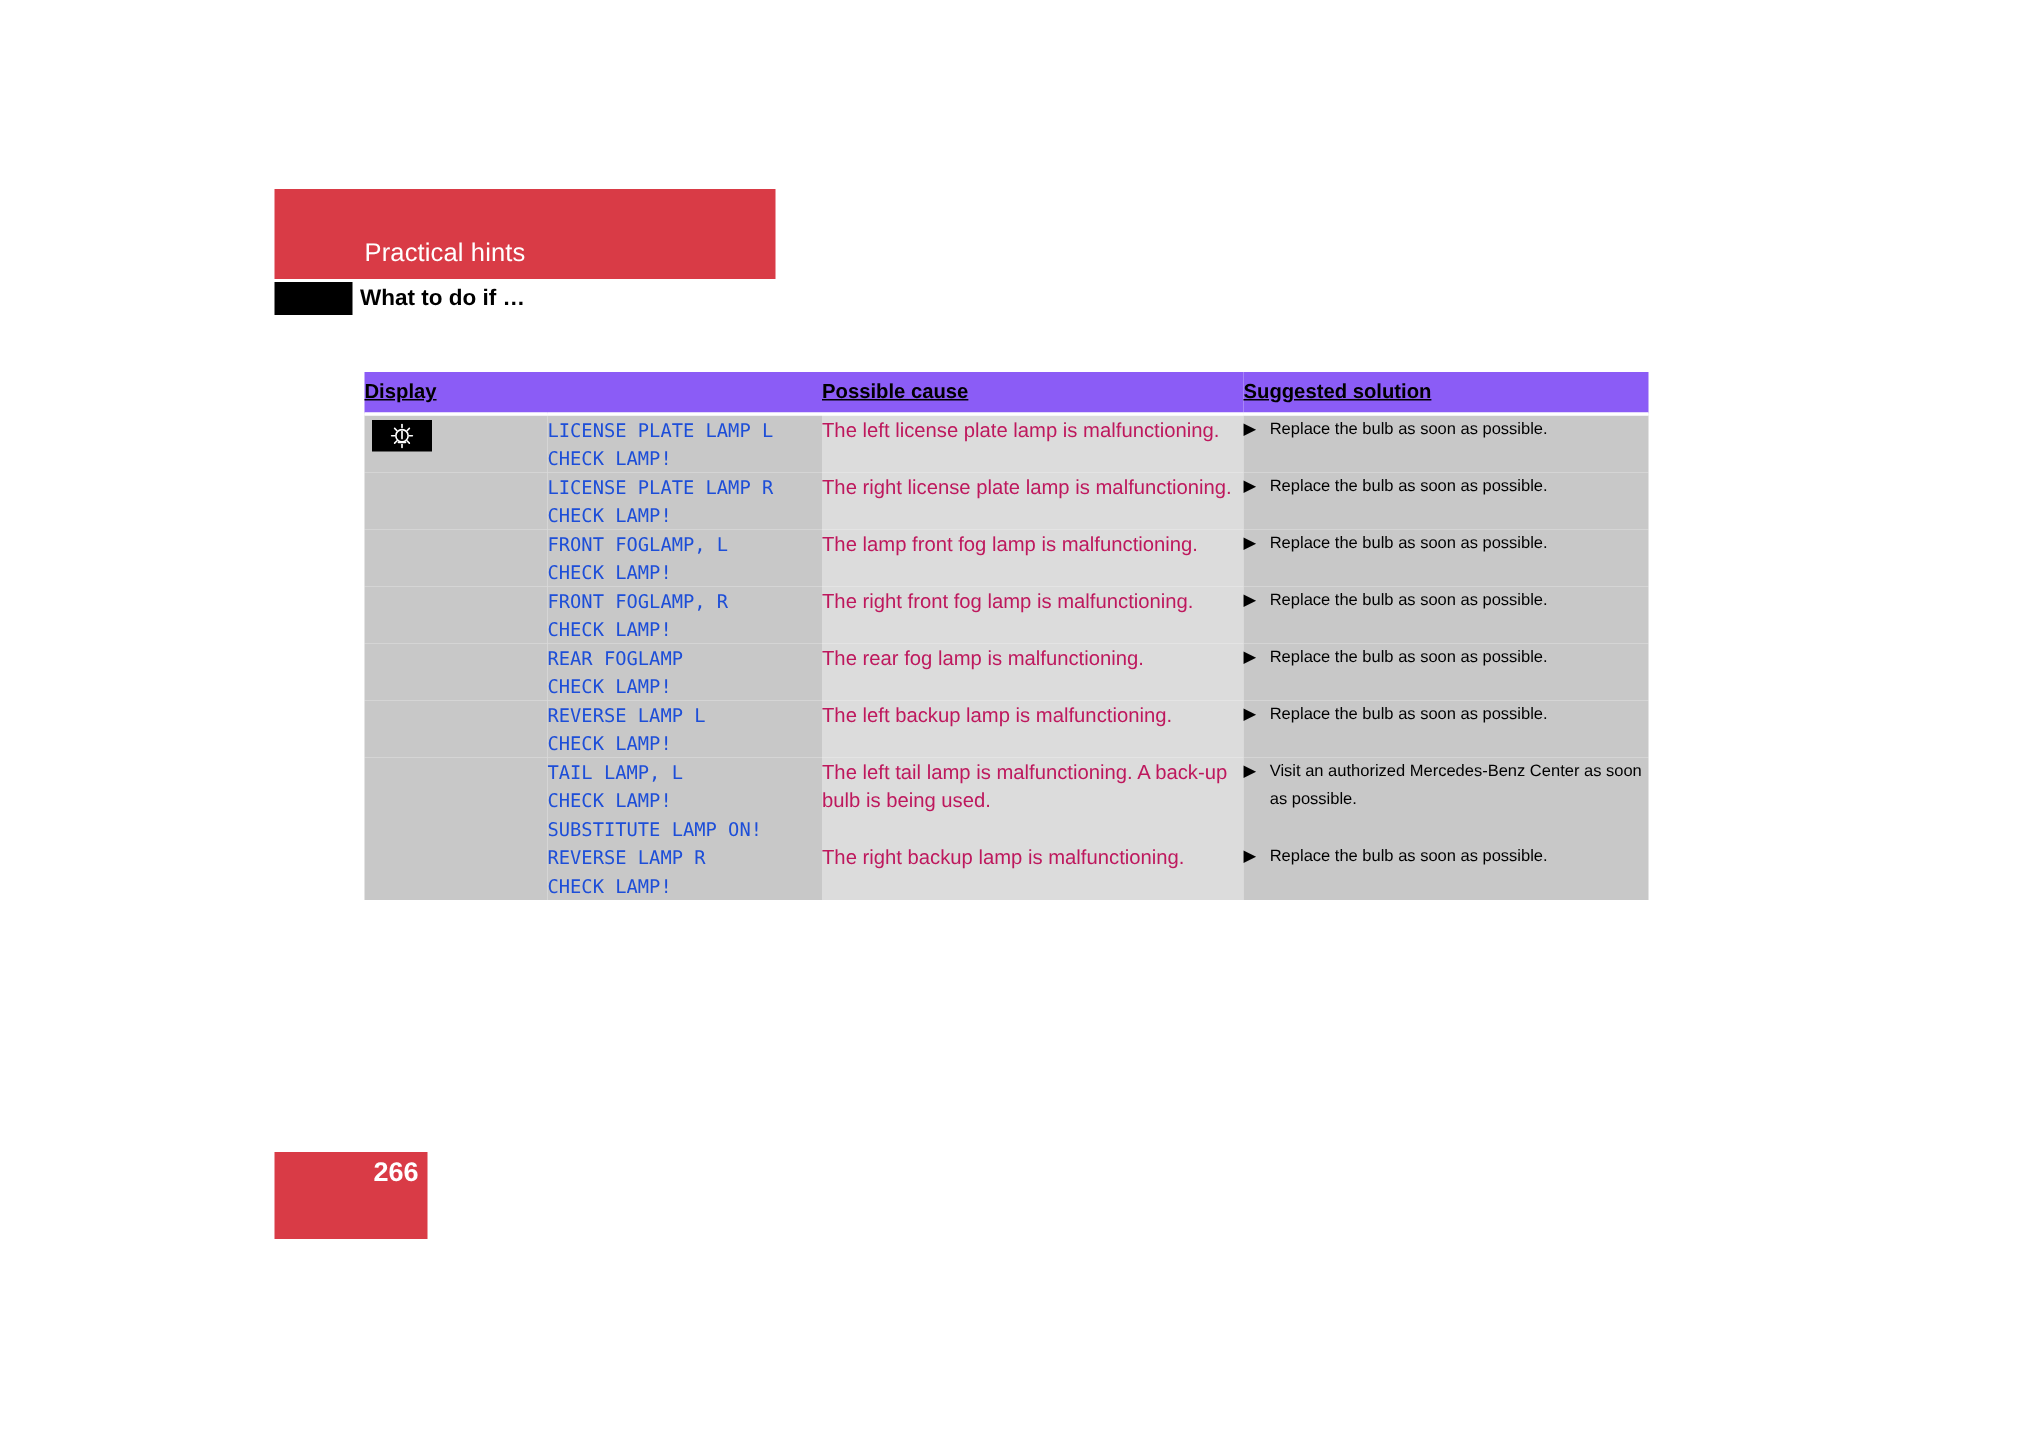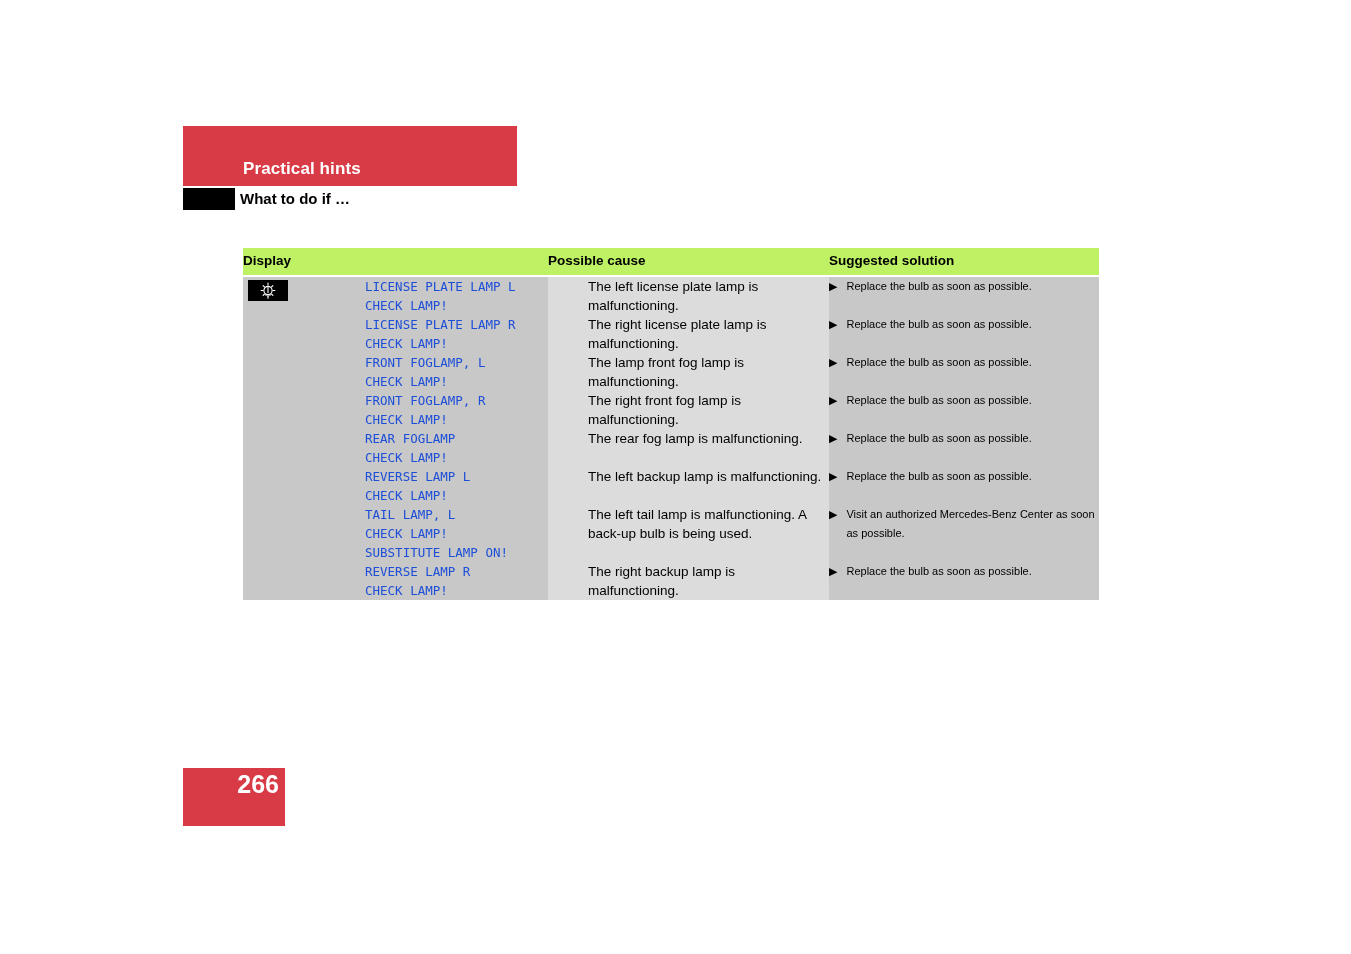--- a/index.html
+++ b/index.html
@@ -23,21 +23,21 @@
     top: 126px;
     width: 334px;
     height: 60px;
     background: #d93b46;
   }
   #chapter-title {
     position: absolute;
     left: 243px;
     top: 160px;
     font-size: 17px;
-    font-weight: bold;
+    font-weight: normal;
     color: #ffffff;
     letter-spacing: 0.1px;
     line-height: 1;
   }
   #section-marker {
     position: absolute;
     left: 183px;
     top: 188px;
     width: 52px;
     height: 22px;
@@ -66,23 +66,24 @@
   #hints-table col.c-disp   { width: 183px; }
   #hints-table col.c-cause  { width: 281px; }
   #hints-table col.c-sol    { width: 270px; }
 
   #hints-table th {
     text-align: left;
     vertical-align: top;
     font-size: 13.5px;
     font-weight: bold;
     color: #000000;
-    background: #bef264;
+    background: #8b5cf6;
     padding: 5px 0 7px 0;
     border-bottom: 2px solid #ffffff;
+    text-decoration: underline;
   }
   th.h-display { padding-left: 6px; }
   th.h-cause   { padding-left: 7px; }
   th.h-sol     { padding-left: 7px; }
 
   #hints-table td {
     vertical-align: top;
     padding: 0;
     border: 0;
   }
@@ -114,22 +115,21 @@
   .disp-text {
     font-family: "DejaVu Sans Mono", "Liberation Mono", monospace;
     font-size: 12.5px;
     line-height: 19px;
     color: #1d4ed8;
     white-space: pre;
   }
   .cause-text {
     font-size: 13.5px;
     line-height: 19px;
-    color: #000000;
-    margin-left: 40px;
+    color: #be185d;
   }
   .sol-wrap {
     display: flex;
     align-items: flex-start;
     gap: 9px;
   }
   .sol-bullet {
     flex: 0 0 auto;
     font-size: 11px;
     line-height: 19px;
@@ -158,21 +158,21 @@
     width: 102px;
     height: 58px;
     background: #d93b46;
   }
   #page-number {
     position: absolute;
     left: 183px;
     top: 772px;
     width: 96px;
     text-align: right;
-    font-size: 25px;
+    font-size: 18px;
     font-weight: bold;
     color: #ffffff;
     line-height: 1;
   }
 </style>
 </head>
 <body>
 
 <div id="chapter-band"></div>
 <div id="chapter-title">Practical hints</div>

